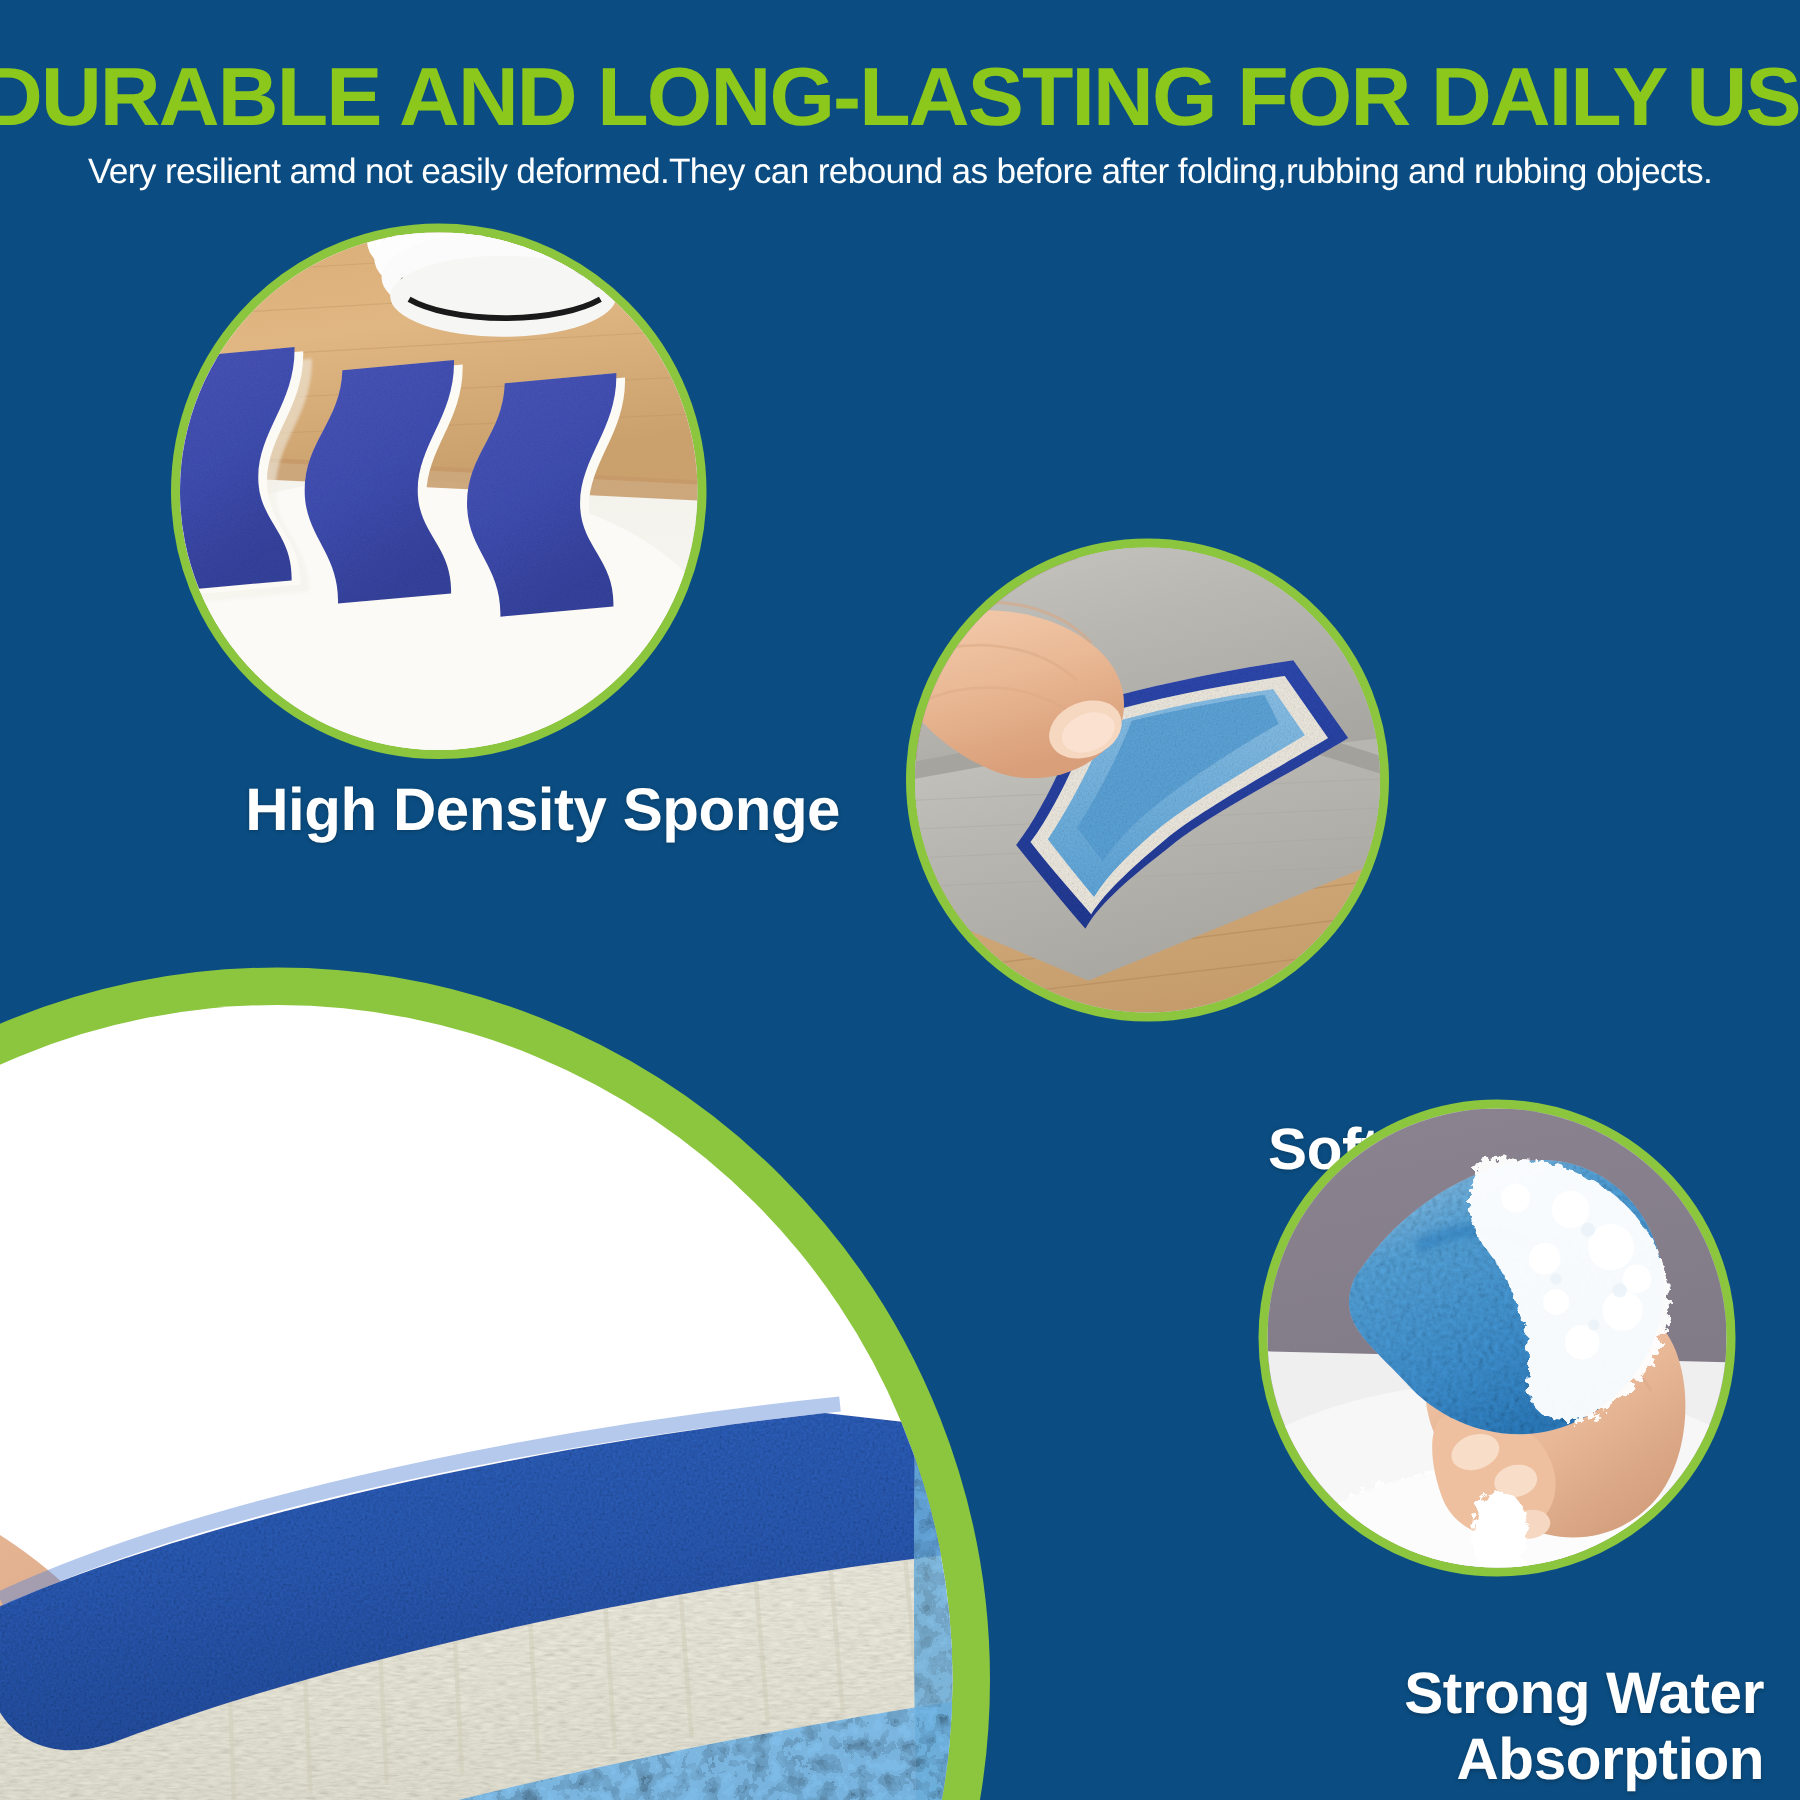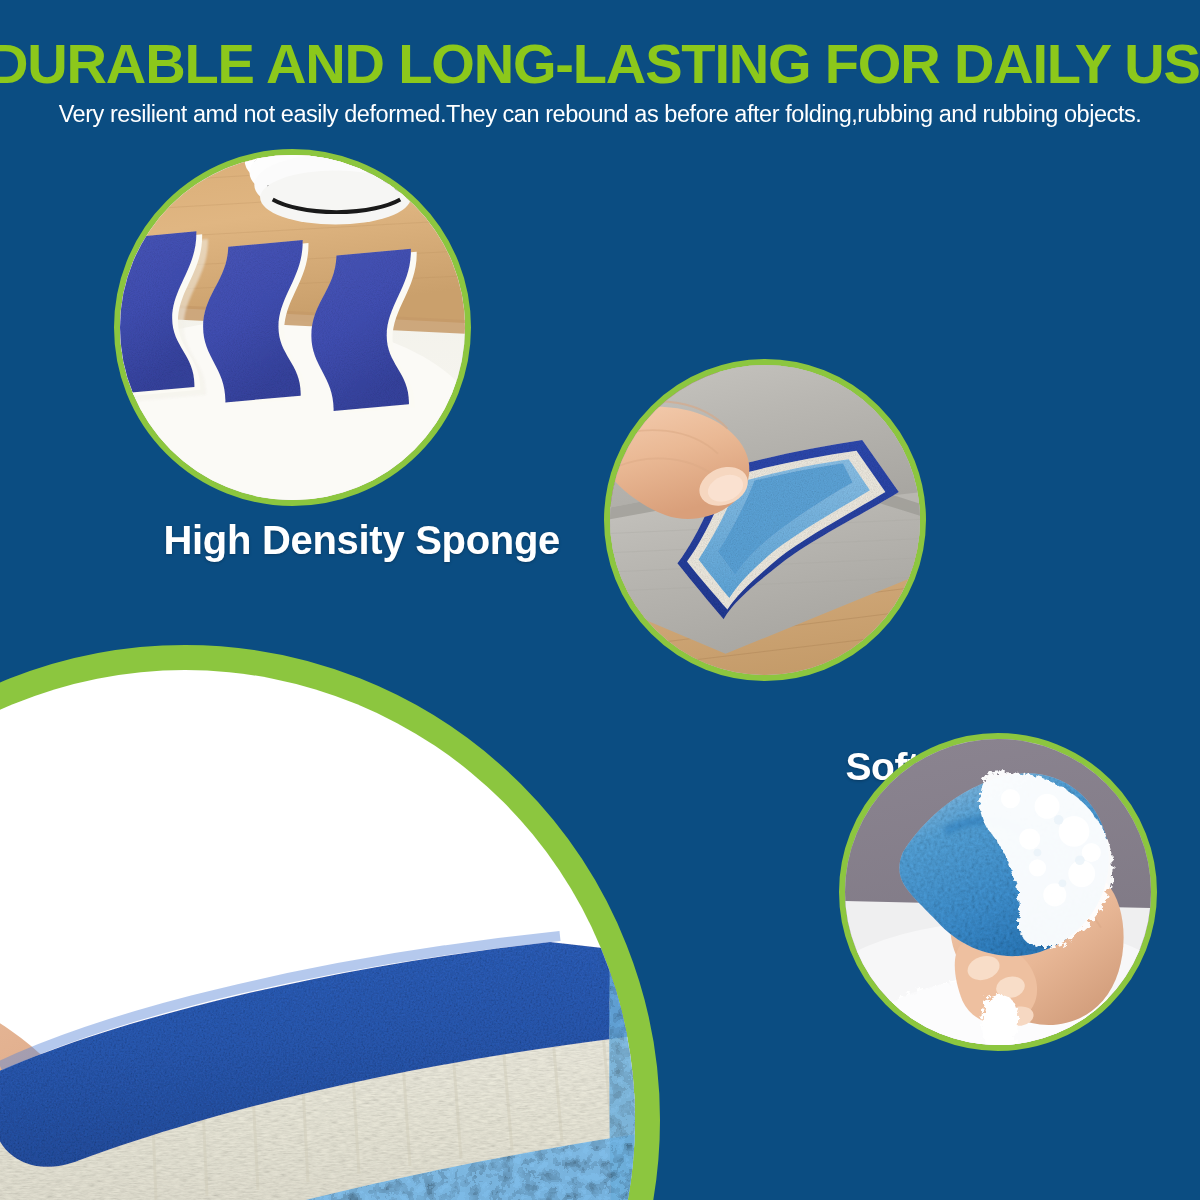--- a/index.html
+++ b/index.html
@@ -318,20 +318,24 @@
       <g fill="#ffffff">
         <circle cx="158" cy="280" r="8"></circle>
           <circle cx="168" cy="296" r="7"></circle>
         <circle cx="150" cy="300" r="7"></circle>
           <circle cx="160" cy="316" r="6"></circle>
       </g>
 
       <ellipse cx="161" cy="340" rx="7" ry="9" fill="#6b6b6b" opacity=".8"></ellipse>
       <ellipse cx="159" cy="338" rx="3" ry="4" fill="#dcdcdc" opacity=".8"></ellipse>
     </svg>
+  </div>
+  <div class="caption" id="cap-abs">
+    <div>Strong Water</div>
+    <div>Absorption</div>
   </div>
 
   <div id="hero">
     <svg viewBox="0 0 1010 1010" preserveAspectRatio="xMidYMid meet">
       <defs>
         <clipPath id="heroclip">
           <circle cx="505" cy="560" r="450"></circle>
         </clipPath>
         <linearGradient id="hskin" x1="0.05" y1="0" x2="0.7" y2="1">
           <stop offset="0" stop-color="#f0c8ab"></stop>

